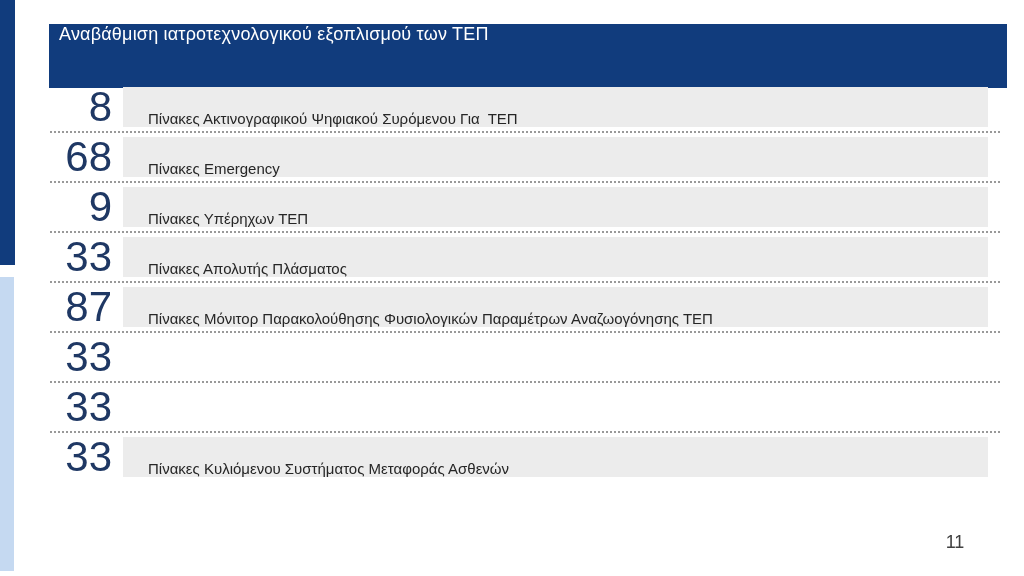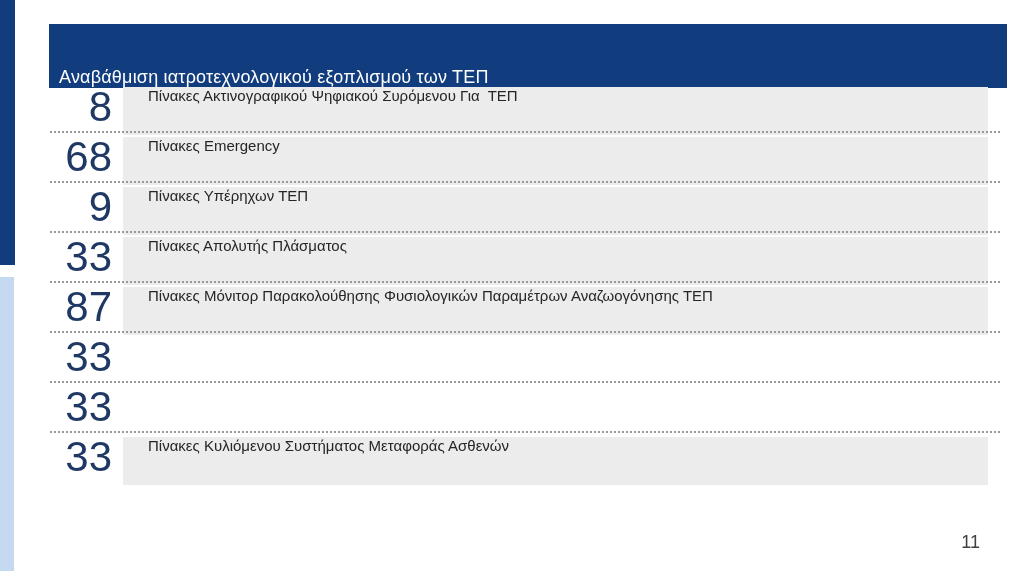--- a/index.html
+++ b/index.html
@@ -26,21 +26,21 @@
     left: 0; top: 277px;
     width: 14px; height: 294px;
     background: var(--sidebar-light, #C5D9F1);
   }
   .title-bar {
     position: absolute;
     left: 49px; top: 24px;
     width: 958px; height: 64px;
     background: var(--header-bg, #113C7D);
     display: flex;
-    align-items: flex-end;
+    align-items: flex-start;
     box-sizing: border-box;
     padding-left: 10px;
   }
   .title-bar span {
     color: #ffffff;
     font-size: 18px;
     letter-spacing: 0.2px;
   }
   .rows {
     position: absolute;
@@ -56,42 +56,42 @@
     left: 0; top: -2px;
     width: 62px; height: 44px;
     text-align: right;
     font-size: 42px;
     line-height: 44px;
     color: var(--count-color, #1F3864);
   }
   .bar {
     position: absolute;
     left: 73px; top: 0;
-    width: 865px; height: 48px;
+    width: 865px; height: 40px;
     background: var(--row-bar-bg, #ECECEC);
     display: flex;
-    align-items: flex-start;
+    align-items: flex-end;
   }
   .label {
     padding-left: 25px;
     font-size: 15px;
     color: var(--row-text, #262626);
     white-space: pre-wrap;
   }
   .sep {
     position: absolute;
     left: 0; top: 44px;
     width: 950px;
     border-top: 2px dotted var(--separator, #999999);
   }
   .page-number {
     position: absolute;
     left: 930px; top: 532px;
     width: 50px;
-    text-align: right;
+    text-align: center;
     font-size: 18px;
     color: var(--page-number, #404040);
   }
 </style>
 </head>
 <body>
 
 <div class="slide">
   <div class="sidebar-dark"></div>
   <div class="sidebar-light"></div>

